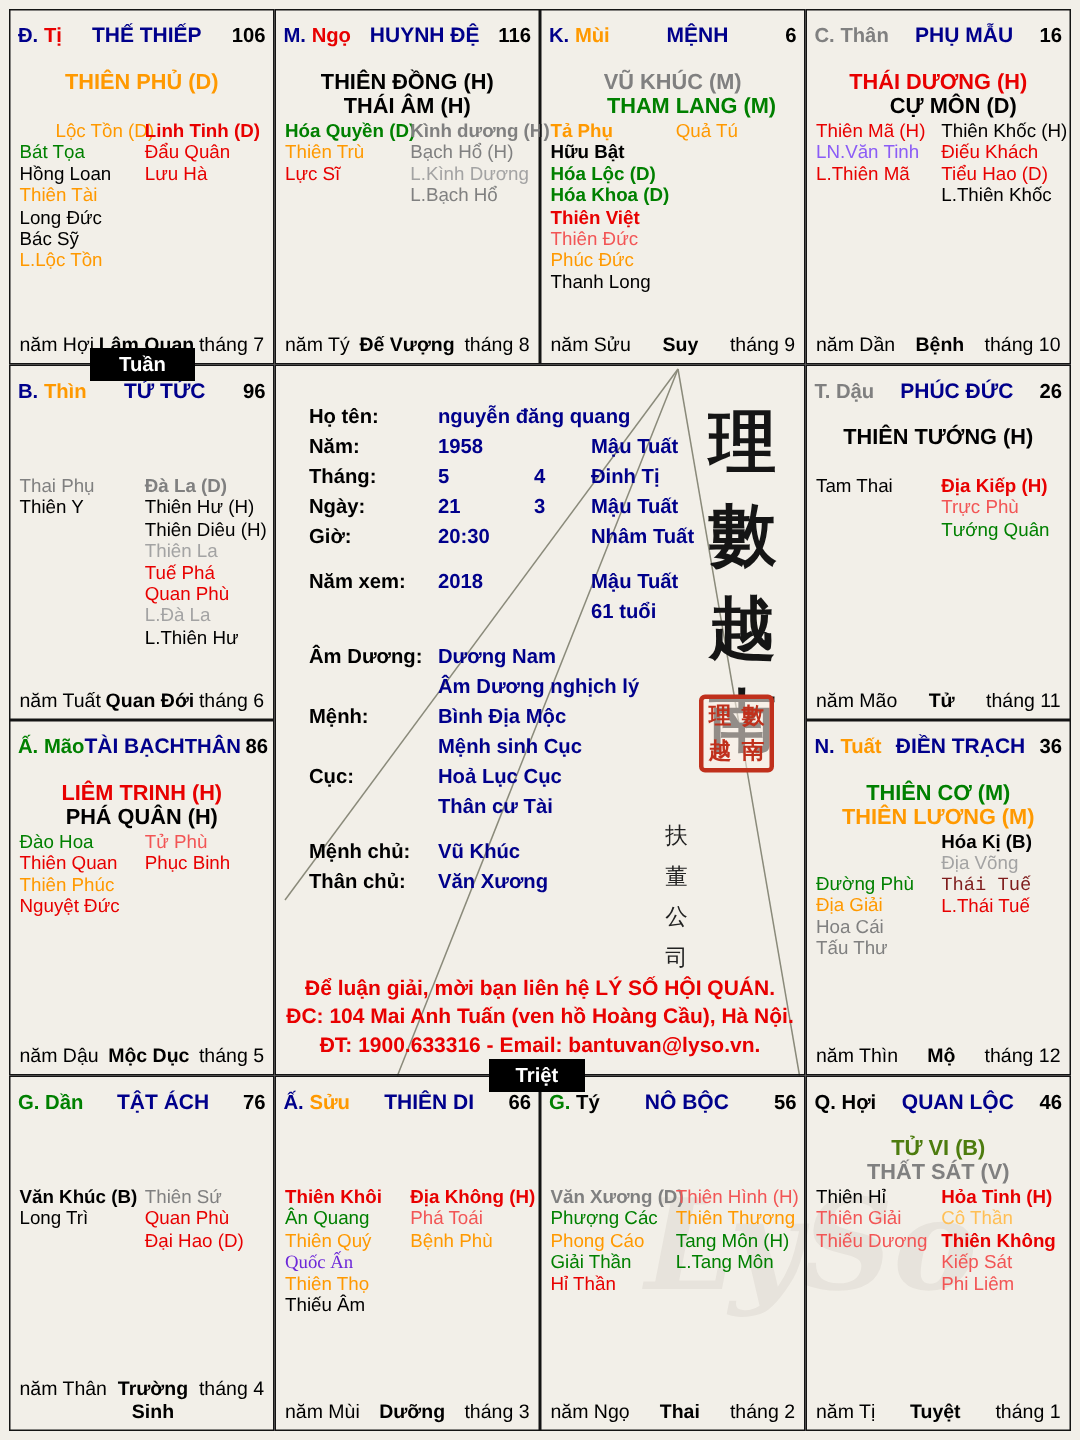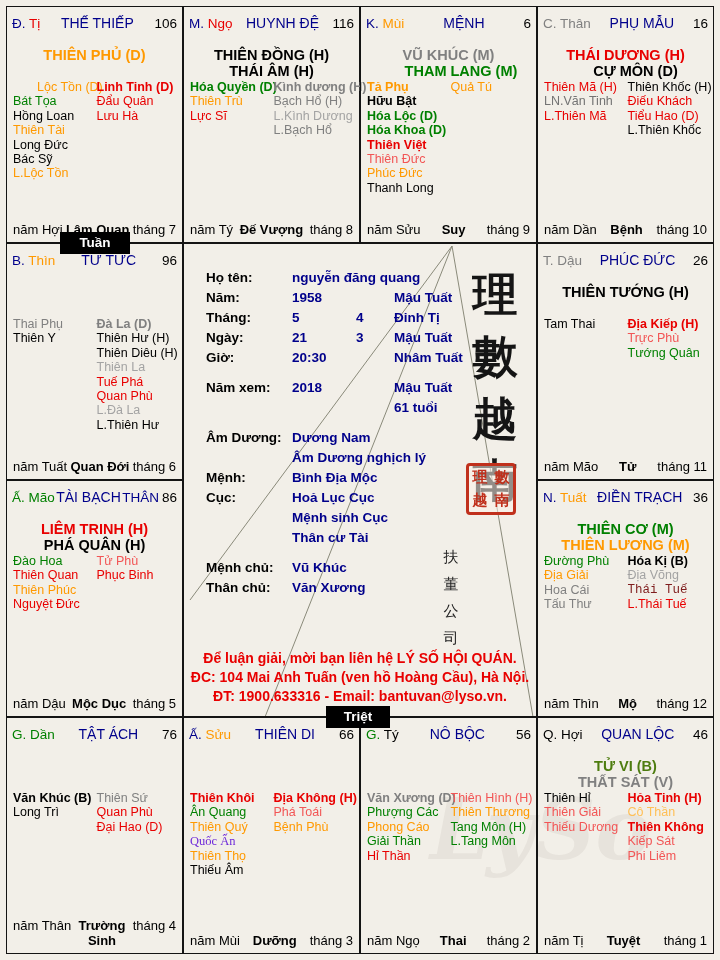--- a/index.html
+++ b/index.html
@@ -1,21 +1,21 @@
 <!DOCTYPE html>
 <html><head>
 <meta charset="utf-8">
 <style>
   html,body{margin:0;padding:0;background:#e8e4da;}
   #board{position:relative;width:720px;height:960px;background:#f2efe8;
          font-family:"Liberation Sans","DejaVu Sans",sans-serif;overflow:hidden;}
   
   .cell{position:absolute;width:177px;height:237px;border:1px solid #141414;box-sizing:border-box;z-index:2;}
   .cell-header{position:absolute;top:8px;left:5px;right:5px;display:flex;align-items:center;
-               font-weight:normal;font-size:13.5px;white-space:nowrap;}
+               font-weight:bold;font-size:13.5px;white-space:nowrap;}
   .stembranch{flex:0 0 auto;}
   .palacename{flex:1 1 auto;text-align:center;color:#00008B;font-size:14px;}
   .palaceextra{flex:0 0 auto;color:#00008B;margin-right:3px;}
   .palacenum{flex:0 0 auto;color:#000;}
   .mains{position:absolute;top:40px;left:0;right:0;text-align:center;
          font-weight:bold;font-size:14.5px;line-height:16px;}
   .cols{position:absolute;top:73px;left:6px;right:2px;display:flex;}
   .colL{width:50%;}
   .colR{width:50%;}
   .star{font-size:12.5px;line-height:14.4px;white-space:nowrap;}
@@ -172,21 +172,21 @@
           <span class="palacename">PHỤ MẪU</span>
           <span class="palacenum">16</span>
         </div>
         <div class="mains">
           <div class="b" style="color: rgb(232, 0, 0);">THÁI DƯƠNG (H)</div>
           <div class="b" style="color: rgb(0, 0, 0); padding-left: 20px;">CỰ MÔN (D)</div>
         </div>
         <div class="cols">
           <div class="colL">
             <div class="star" style="color: rgb(232, 0, 0);">Thiên Mã (H)</div>
-            <div class="star" style="color: #737373;">LN.Văn Tinh</div>
+            <div class="star" style="color: #8b5cf6;">LN.Văn Tinh</div>
             <div class="star" style="color: rgb(232, 0, 0);">L.Thiên Mã</div>
           </div>
           <div class="colR">
             <div class="star" style="color: rgb(0, 0, 0);">Thiên Khốc (H)</div>
             <div class="star" style="color: rgb(232, 0, 0);">Điếu Khách</div>
             <div class="star" style="color: rgb(232, 0, 0);">Tiểu Hao (D)</div>
             <div class="star" style="color: rgb(0, 0, 0);">L.Thiên Khốc</div>
           </div>
         </div>
         <div class="cell-footer">
@@ -282,21 +282,21 @@
           <span class="stembranch"><span style="color: rgb(0, 0, 139);">N.</span><span style="color: rgb(255, 153, 0);"> Tuất</span></span>
           <span class="palacename">ĐIỀN TRẠCH</span>
           <span class="palacenum">36</span>
         </div>
         <div class="mains">
           <div class="b" style="color: rgb(0, 128, 0);">THIÊN CƠ (M)</div>
           <div class="b" style="color: rgb(255, 153, 0);">THIÊN LƯƠNG (M)</div>
         </div>
         <div class="cols">
           <div class="colL">
-            <div class="star" style="color: rgb(0, 128, 0);">Đường Phù</div>
+            <div class="star" style="color: rgb(0, 128, 0); margin-top: 28px;">Đường Phù</div>
             <div class="star" style="color: rgb(255, 153, 0);">Địa Giải</div>
             <div class="star" style="color: rgb(128, 128, 128);">Hoa Cái</div>
             <div class="star" style="color: rgb(128, 128, 128);">Tấu Thư</div>
           </div>
           <div class="colR">
             <div class="star b" style="color: rgb(0, 0, 0);">Hóa Kị (B)</div>
             <div class="star" style="color: rgb(163, 163, 163);">Địa Võng</div>
             <div class="star" style="color: #7f1d1d; font-family: Liberation Mono, monospace;">Thái Tuế</div>
             <div class="star" style="color: rgb(232, 0, 0);">L.Thái Tuế</div>
           </div>
@@ -466,26 +466,26 @@
         </div>
         <div class="crow">
           <span class="clabel"></span>
           <span class="cv1w">Âm Dương nghịch lý</span>
         </div>
         <div class="crow">
           <span class="clabel">Mệnh:</span>
           <span class="cv1w">Bình Địa Mộc</span>
         </div>
         <div class="crow">
+          <span class="clabel"></span>
+          <span class="cv1w">Mệnh sinh Cục</span>
+        </div>
+        <div class="crow">
           <span class="clabel">Cục:</span>
           <span class="cv1w">Hoả Lục Cục</span>
-        </div>
-        <div class="crow">
-          <span class="clabel"></span>
-          <span class="cv1w">Mệnh sinh Cục</span>
         </div>
         <div class="crow">
           <span class="clabel"></span>
           <span class="cv1w">Thân cư Tài</span>
         </div>
         <div class="cgap"></div>
         <div class="crow">
           <span class="clabel">Mệnh chủ:</span>
           <span class="cv1w">Vũ Khúc</span>
         </div>

